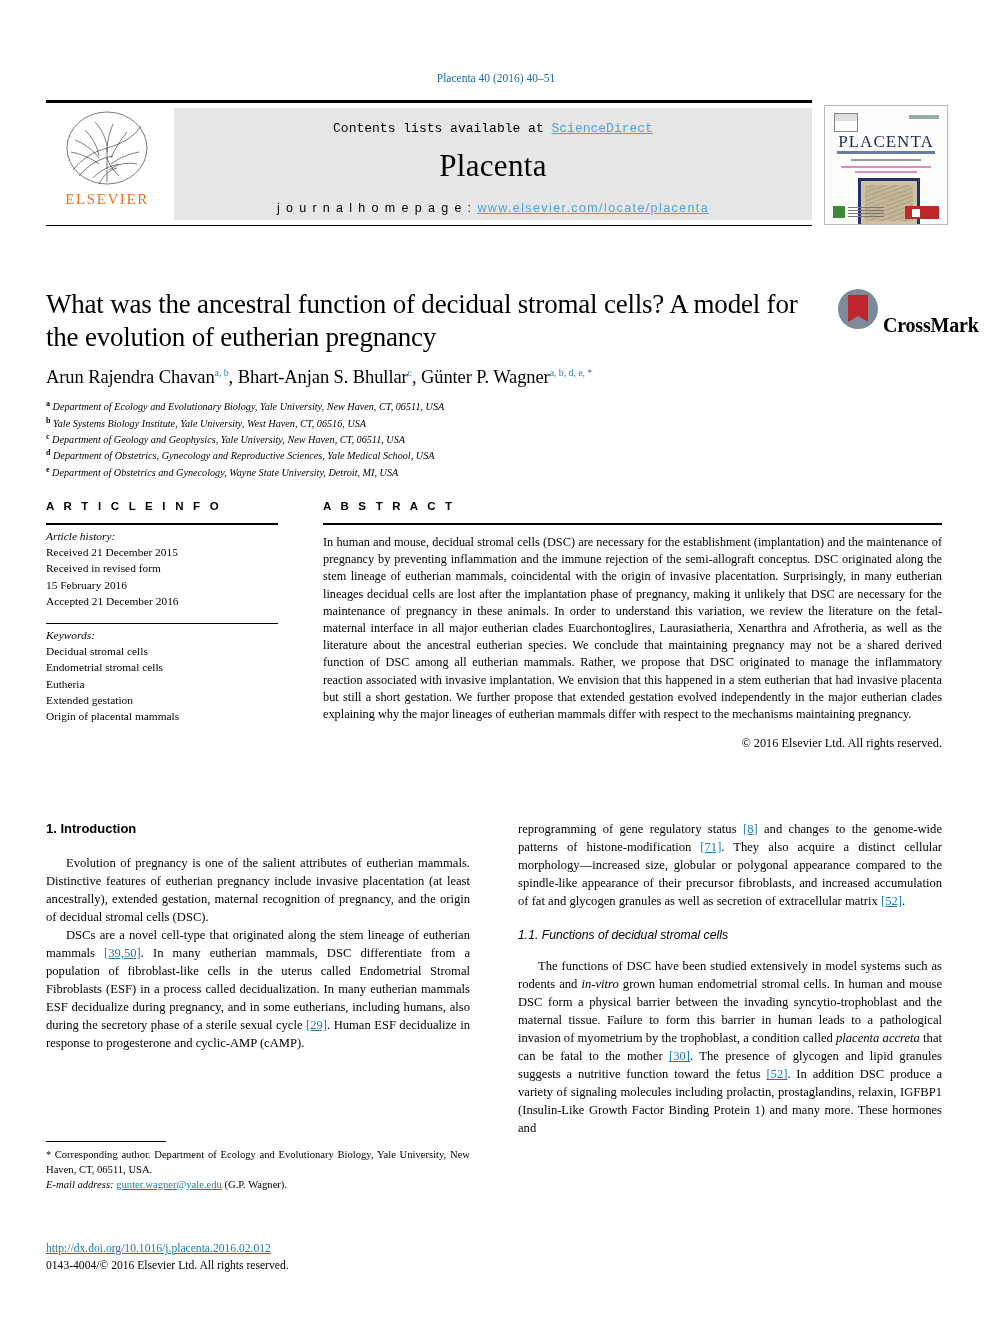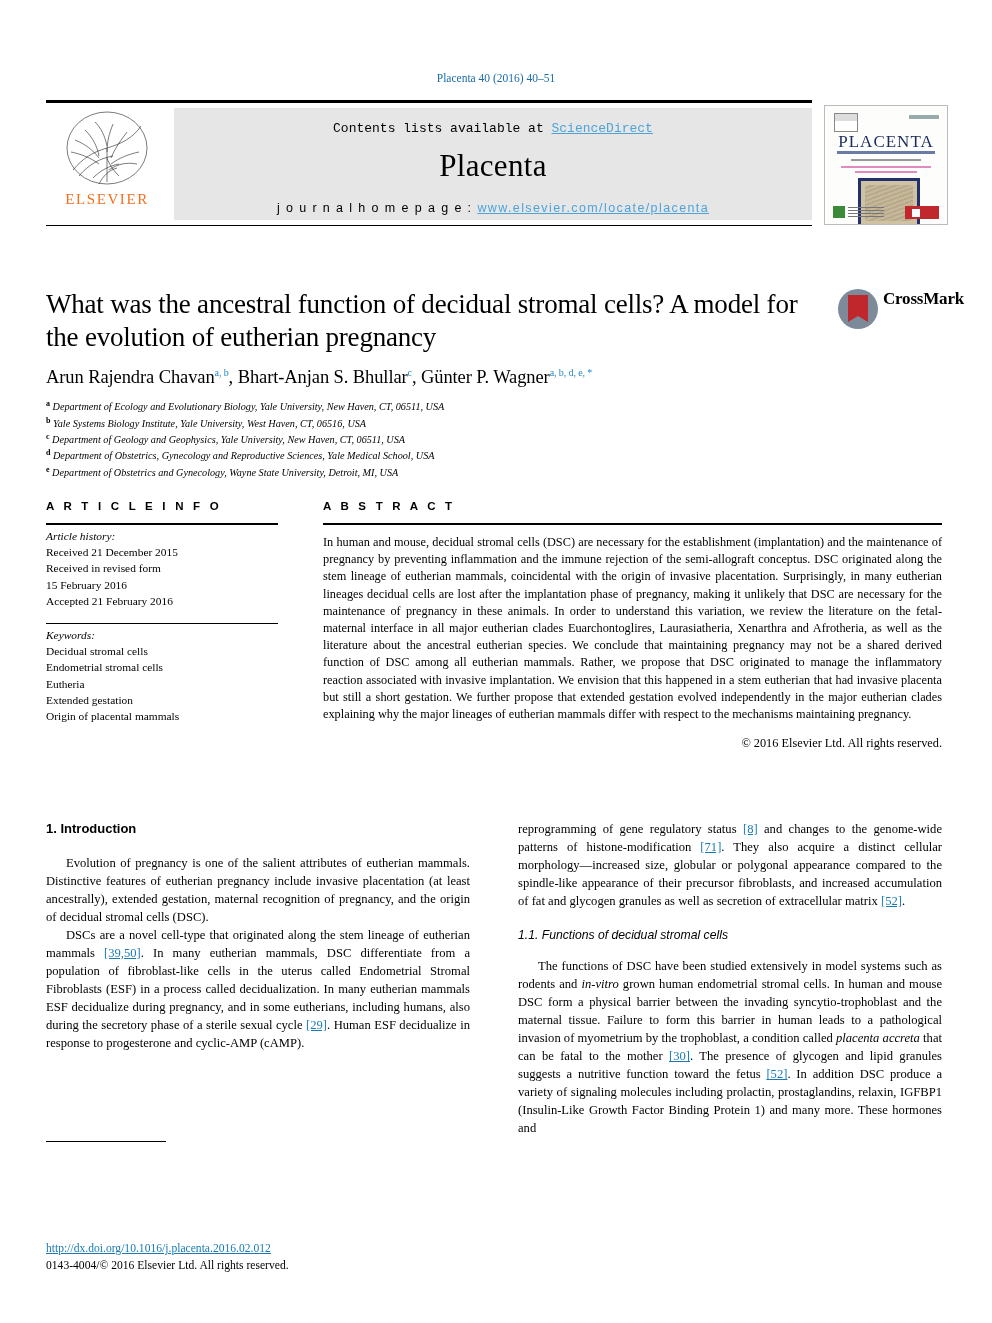--- a/index.html
+++ b/index.html
@@ -240,23 +240,23 @@
   }
   .cm-book {
     position: absolute;
     left: 10px; top: 6px;
     width: 20px; height: 27px;
     background: #c0272d;
     clip-path: polygon(0 0, 100% 0, 100% 100%, 50% 78%, 0 100%);
   }
   .cm-text {
     position: absolute;
-    left: 45px; top: 0;
-    font-family: "Liberation Serif", serif;
-    font-size: 17px;
+    left: 45px; top: 25px;
+    font-family: "Liberation Serif", serif;
+    font-size: 20px;
     font-weight: bold;
     letter-spacing: -0.2px;
   }
 
   
   .infoabs {
     position: absolute;
     left: 46px;
     top: 500px;
     width: 896px;
@@ -457,21 +457,21 @@
   <div class="infoabs">
 
     <div class="col-info">
       <div class="sec-head">A R T I C L E  I N F O</div>
       <div class="hr-thick"></div>
       <div class="info-block">
         <div class="it">Article history:</div>
         <div>Received 21 December 2015</div>
         <div>Received in revised form</div>
         <div>15 February 2016</div>
-        <div>Accepted 21 February 2016</div>
+        <div>Accepted 21 December 2016</div>
       </div>
       <div class="hr-thin"></div>
       <div class="info-block">
         <div class="it">Keywords:</div>
         <div>Decidual stromal cells</div>
         <div>Endometrial stromal cells</div>
         <div>Eutheria</div>
         <div>Extended gestation</div>
         <div>Origin of placental mammals</div>
       </div>
@@ -497,20 +497,26 @@
     <div class="body-col right">
       <p class="noindent"><span>reprogramming of gene regulatory status </span><a class="ref" href="#">[8]</a><span> and changes to the genome-wide patterns of histone-modification </span><a class="ref" href="#">[71]</a><span>. They also acquire a distinct cellular morphology—increased size, globular or polygonal appearance compared to the spindle-like appearance of their precursor fibroblasts, and increased accumulation of fat and glycogen granules as well as secretion of extracellular matrix </span><a class="ref" href="#">[52]</a><span>.</span></p>
       <div class="h-subsec">1.1. Functions of decidual stromal cells</div>
       <p><span>The functions of DSC have been studied extensively in model systems such as rodents and </span><span class="ital">in-vitro</span><span> grown human endometrial stromal cells. In human and mouse DSC form a physical barrier between the invading syncytio-trophoblast and the maternal tissue. Failure to form this barrier in human leads to a pathological invasion of myometrium by the trophoblast, a condition called </span><span class="ital">placenta accreta</span><span> that can be fatal to the mother </span><a class="ref" href="#">[30]</a><span>. The presence of glycogen and lipid granules suggests a nutritive function toward the fetus </span><a class="ref" href="#">[52]</a><span>. In addition DSC produce a variety of signaling molecules including prolactin, prostaglandins, relaxin, IGFBP1 (Insulin-Like Growth Factor Binding Protein 1) and many more. These hormones and</span></p>
     </div>
 
   </div>
 
   <div class="footnote">
     <div class="fn-rule"></div>
+    <div class="fn-text">
+      <span class="star">*</span><span> Corresponding author. Department of Ecology and Evolutionary Biology, Yale University, New Haven, CT, 06511, USA.</span>
+      <br>
+      <span class="fn-email">E-mail address:</span>
+      <a class="link-blue" href="#">gunter.wagner@yale.edu</a><span> (G.P. Wagner).</span>
+    </div>
   </div>
 
   <div class="doi-block">
     <a class="doi-link" href="#">http://dx.doi.org/10.1016/j.placenta.2016.02.012</a>
     <div>0143-4004/© 2016 Elsevier Ltd. All rights reserved.</div>
   </div>
 
 </div>
 
 </body></html>

